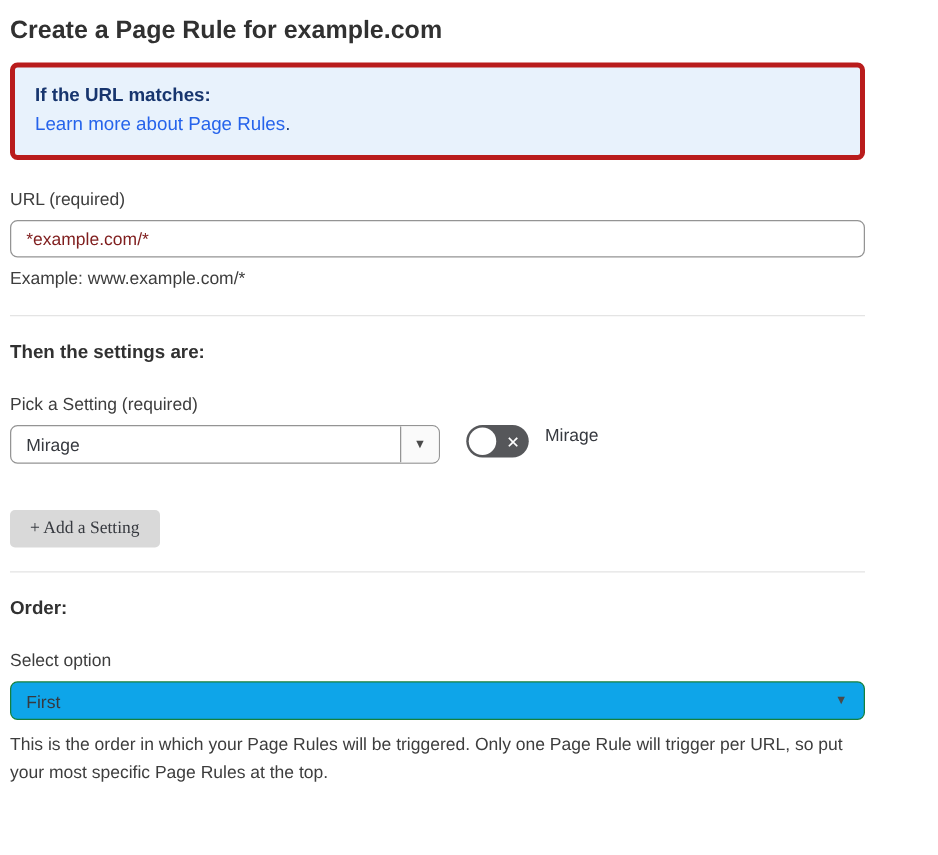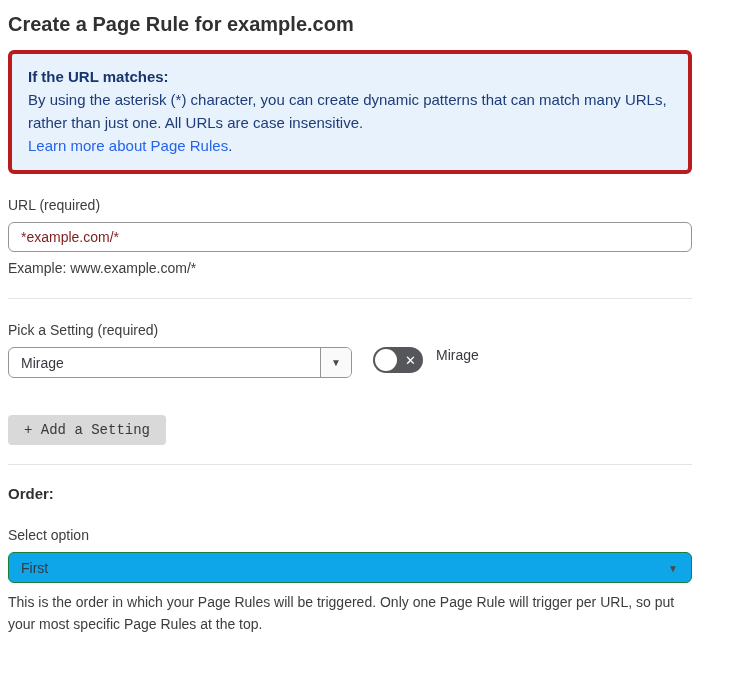--- a/index.html
+++ b/index.html
@@ -144,21 +144,21 @@
 
   .btn {
     display: inline-flex;
     align-items: center;
     justify-content: center;
     height: 30px;
     padding: 0 16px;
     border: none;
     border-radius: 4px;
     font-size: 14px;
-    font-family: Liberation Mono, monospace;
+    font-family: Liberation Serif, serif;
     cursor: pointer;
     background: #d9d9d9;
     color: #36393f;
   }
   .btn.add-setting { margin-top: 37px; }
 
   .wide-select {
     margin-top: 8px;
     position: relative;
     width: 100%;
@@ -191,32 +191,32 @@
 </style>
 </head>
 <body>
 
 <div class="page">
 
   <h1 class="page-title">Create a Page Rule for example.com</h1>
 
   <div class="info-box">
     <div class="info-heading">If the URL matches:</div>
-    <div class="info-body">By using the asterisk (*) character, you can create dynamic patterns that can match many URLs, rather than just one. All URLs are case insensitive.</div>
     <div>
       <a class="info-link">Learn more about Page Rules</a><span class="info-link-suffix">.</span>
     </div>
   </div>
 
   <div class="field-label">URL (required)</div>
   <input class="text-input" type="text" value="*example.com/*" style="">
   <div class="helper-text">Example: www.example.com/*</div>
 
   <hr class="divider">
 
+  <div class="section-heading">Then the settings are:</div>
 
   <div class="field-label">Pick a Setting (required)</div>
 
   <div class="settings-row">
     <div class="custom-select">
       <div class="value">Mirage</div>
       <div class="arrow-seg">
         <span>▼</span>
       </div>
     </div>

